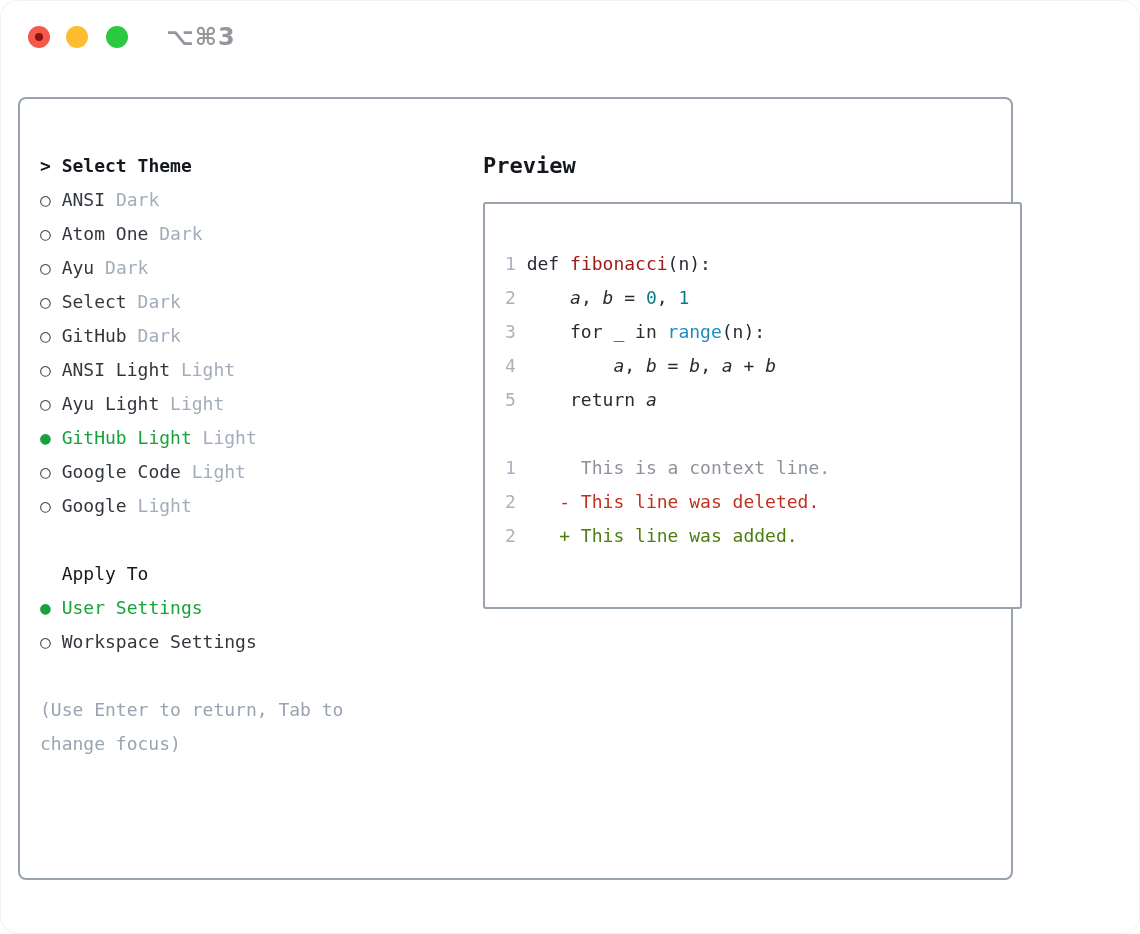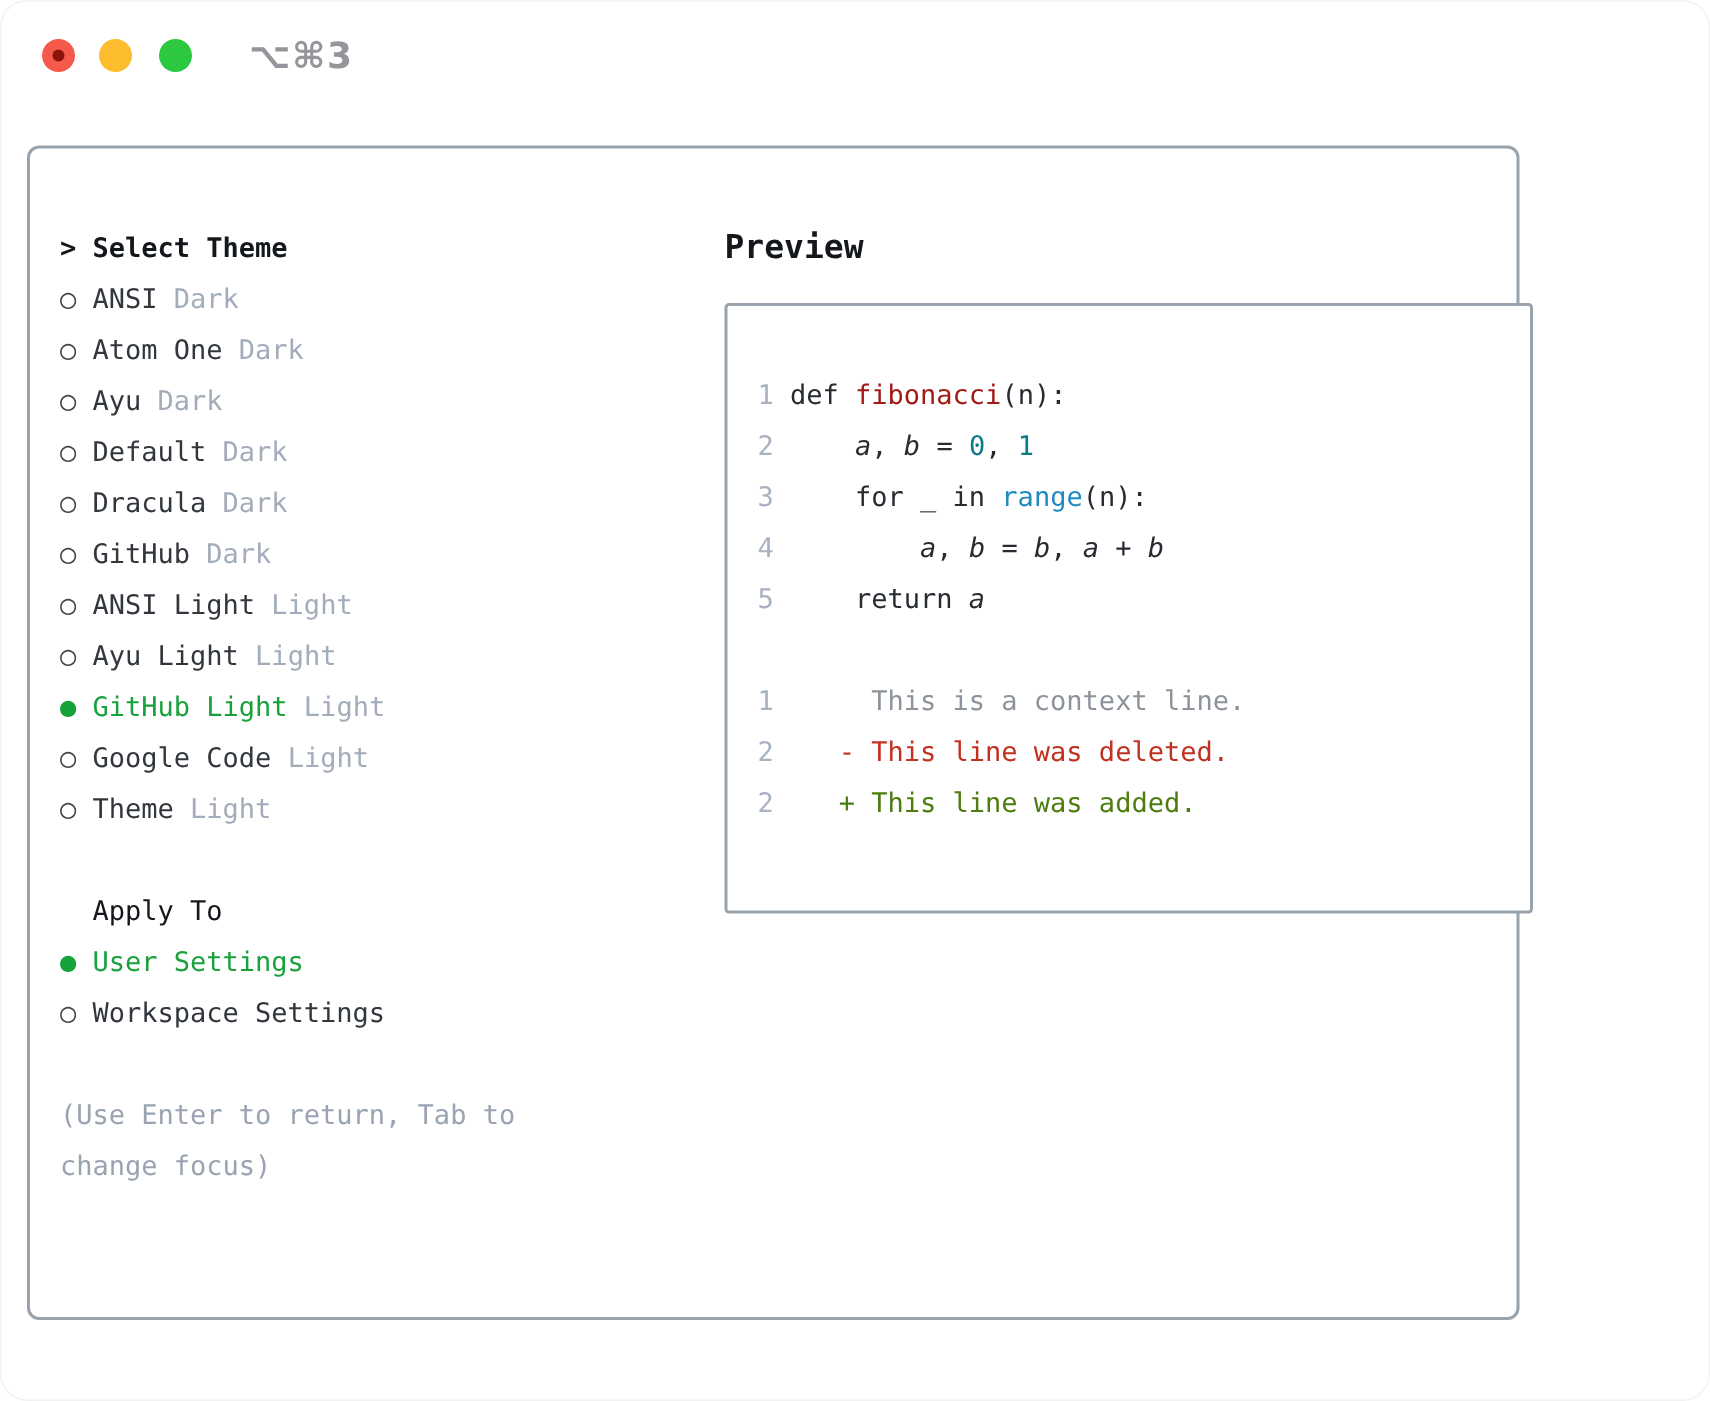--- a/index.html
+++ b/index.html
@@ -72,28 +72,27 @@
   </div>
 
   <div class="content-box">
 
     <div class="theme-col">
       <div class="row header-row"><span>&gt;</span><span> </span><span>Select Theme</span></div>
       <div id="theme-list">
           <div class="row"><span class="marker">○</span><span> </span><span>ANSI</span><span> </span><span class="muted">Dark</span></div>
           <div class="row"><span class="marker">○</span><span> </span><span>Atom One</span><span> </span><span class="muted">Dark</span></div>
           <div class="row"><span class="marker">○</span><span> </span><span>Ayu</span><span> </span><span class="muted">Dark</span></div>
-          <div class="row"><span class="marker">○</span><span> </span><span>Default</span><span> </span><span class="muted">Dark</span></div>
-          <div class="row"><span class="marker">○</span><span> </span><span>Dracula</span><span> </span><span class="muted">Dark</span></div>
+          <div class="row"><span class="marker">○</span><span> </span><span>Select</span><span> </span><span class="muted">Dark</span></div>
           <div class="row"><span class="marker">○</span><span> </span><span>GitHub</span><span> </span><span class="muted">Dark</span></div>
           <div class="row"><span class="marker">○</span><span> </span><span>ANSI Light</span><span> </span><span class="muted">Light</span></div>
           <div class="row"><span class="marker">○</span><span> </span><span>Ayu Light</span><span> </span><span class="muted">Light</span></div>
           <div class="row"><span class="sel">●</span><span> </span><span class="sel">GitHub Light</span><span> </span><span class="muted">Light</span></div>
           <div class="row"><span class="marker">○</span><span> </span><span>Google Code</span><span> </span><span class="muted">Light</span></div>
-          <div class="row"><span class="marker">○</span><span> </span><span>Theme</span><span> </span><span class="muted">Light</span></div>
+          <div class="row"><span class="marker">○</span><span> </span><span>Google</span><span> </span><span class="muted">Light</span></div>
         </div>
       <div class="blank-row"></div>
       <div class="row apply-header"><span>  </span><span>Apply To</span></div>
       <div id="apply-list">
           <div class="row"><span class="sel">●</span><span> </span><span class="sel">User Settings</span></div>
           <div class="row"><span class="marker">○</span><span> </span><span>Workspace Settings</span></div>
         </div>
       <div class="blank-row"></div>
       <div class="row hint">(Use Enter to return, Tab to</div>
       <div class="row hint">change focus)</div>

